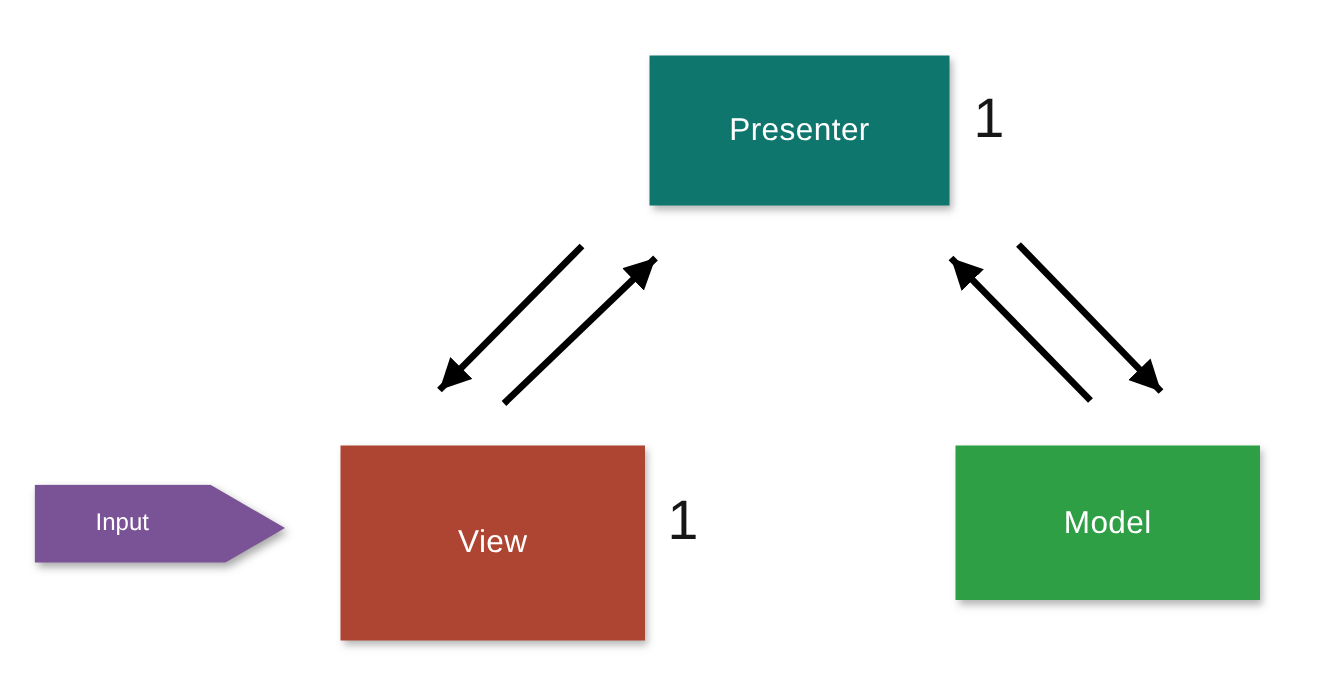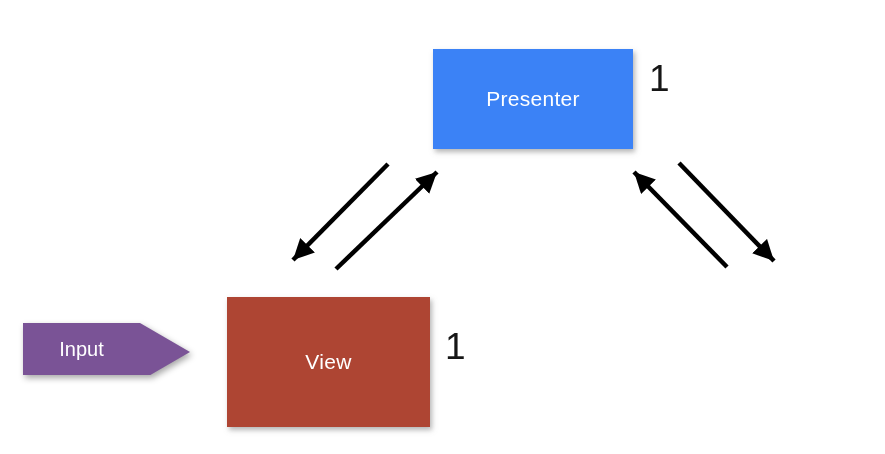--- a/index.html
+++ b/index.html
@@ -47,21 +47,21 @@
   .input-wrap {
     position: absolute;
     left: 23px; top: 323px;
     filter: drop-shadow(2px 3px 3px rgba(0,0,0,0.35));
   }
   .input-shape {
     width: 167px; height: 52px;
     clip-path: polygon(0 0, 117px 0, 167px 29px, 117px 58px, 0 58px);
     display: flex;
     align-items: center;
-    font-size: 20px;
+    font-size: 16px;
     font-weight: 300;
   }
   .input-shape .input-label-span {
     display: inline-block;
     width: 117px;
     text-align: center;
   }
 </style>
 </head>
 <body>
@@ -73,30 +73,33 @@
       <marker id="ah" viewBox="0 0 10 10" refX="10" refY="5" markerWidth="4.6" markerHeight="4.6" orient="auto">
         <path d="M0,0 L10,5 L0,10 Z" style="fill: rgb(0, 0, 0);"></path>
       </marker>
     </defs>
     <line class="arrow-line" x1="388" y1="164" x2="293" y2="260" marker-end="url(#ah)" style="stroke: rgb(0, 0, 0);"></line>
     <line class="arrow-line" x1="336" y1="269" x2="437" y2="172" marker-end="url(#ah)" style="stroke: rgb(0, 0, 0);"></line>
     <line class="arrow-line" x1="727" y1="267" x2="634" y2="172" marker-end="url(#ah)" style="stroke: rgb(0, 0, 0);"></line>
     <line class="arrow-line" x1="679" y1="163" x2="774" y2="261" marker-end="url(#ah)" style="stroke: rgb(0, 0, 0);"></line>
   </svg>
 
-  <div class="node node-presenter" style="background: #3b82f6; color: rgb(255, 255, 255); margin-top: 12px;">
+  <div class="node node-presenter" style="background: #0f766e; color: rgb(255, 255, 255);">
     <span>Presenter</span>
   </div>
   <div class="mult mult-presenter">1</div>
 
   <div class="node node-view" style="background: rgb(174, 69, 51); color: rgb(255, 255, 255);">
     <span>View</span>
   </div>
   <div class="mult mult-view">1</div>
 
+  <div class="node node-model" style="background: rgb(47, 159, 70); color: rgb(255, 255, 255);">
+    <span>Model</span>
+  </div>
 
   <div class="input-wrap">
     <div class="input-shape" style="background: rgb(122, 83, 150); color: rgb(255, 255, 255);">
       <span class="input-label-span">Input</span>
     </div>
   </div>
 
 </div>
 
 </body></html>

